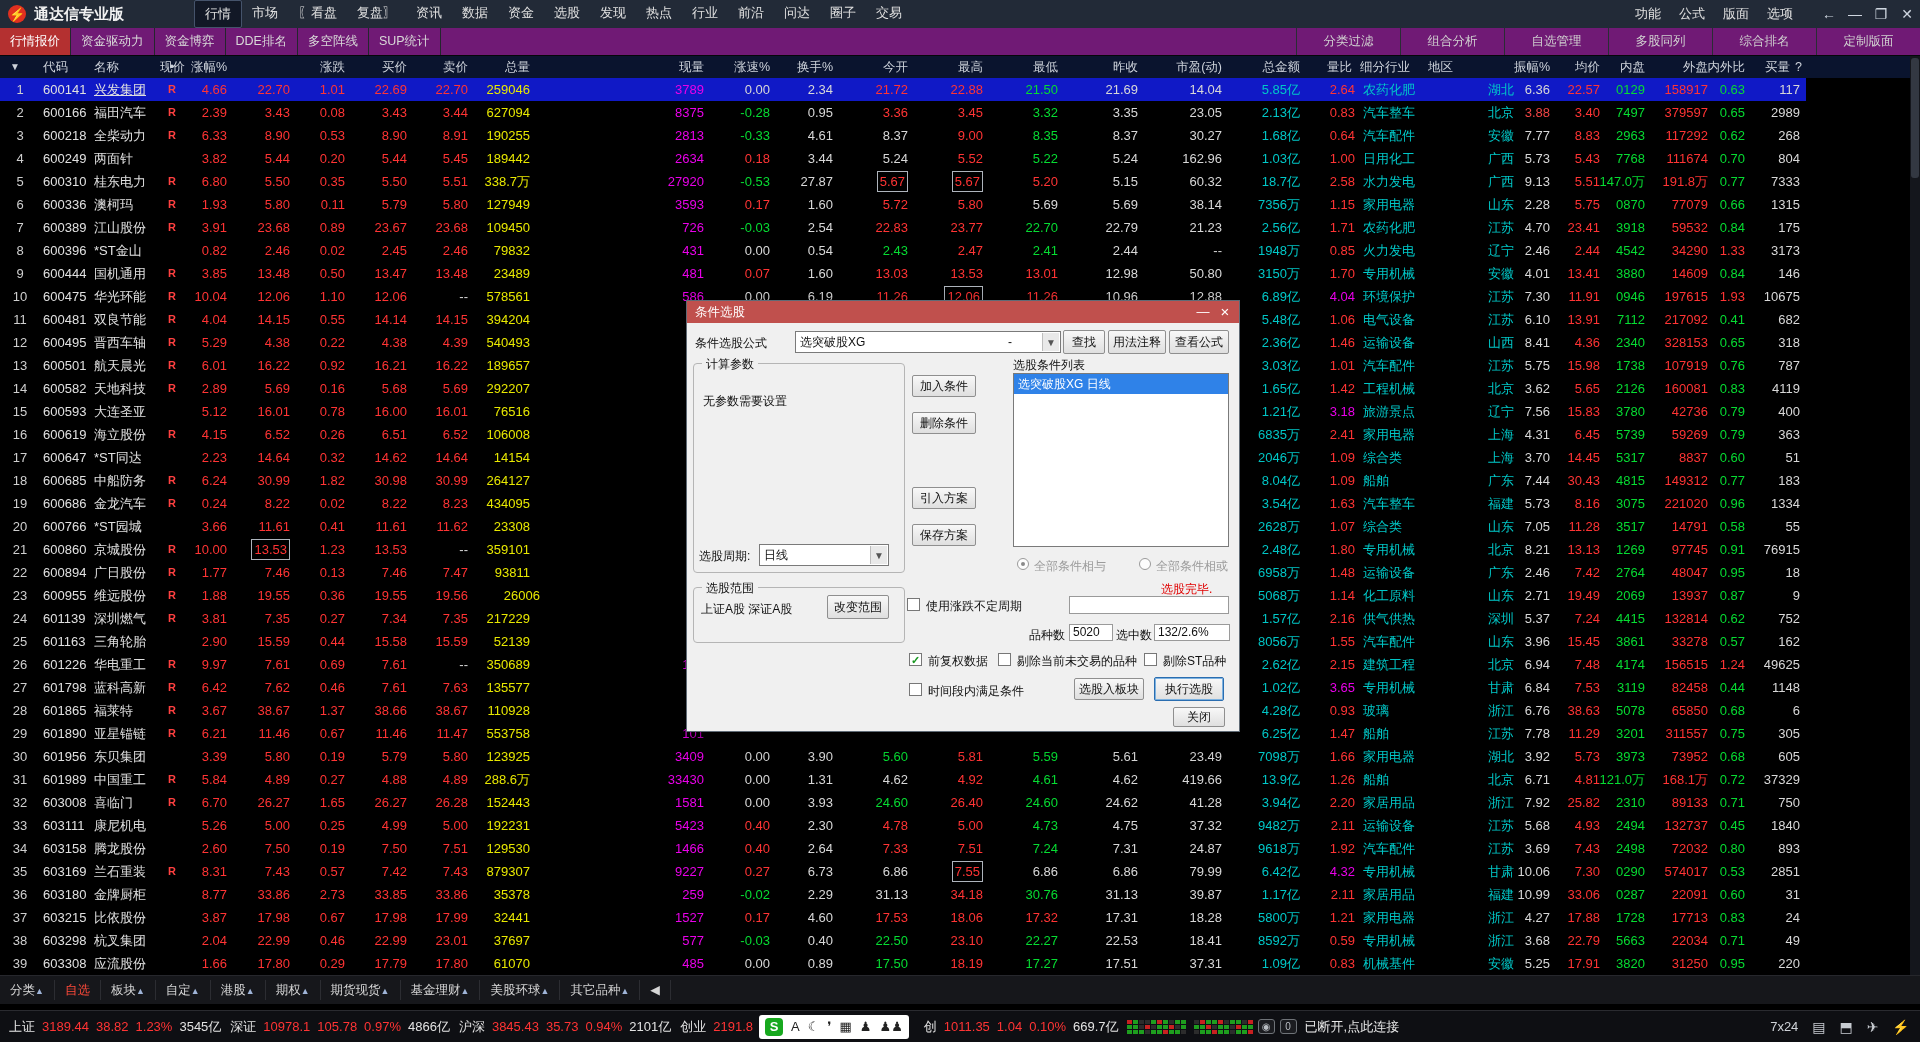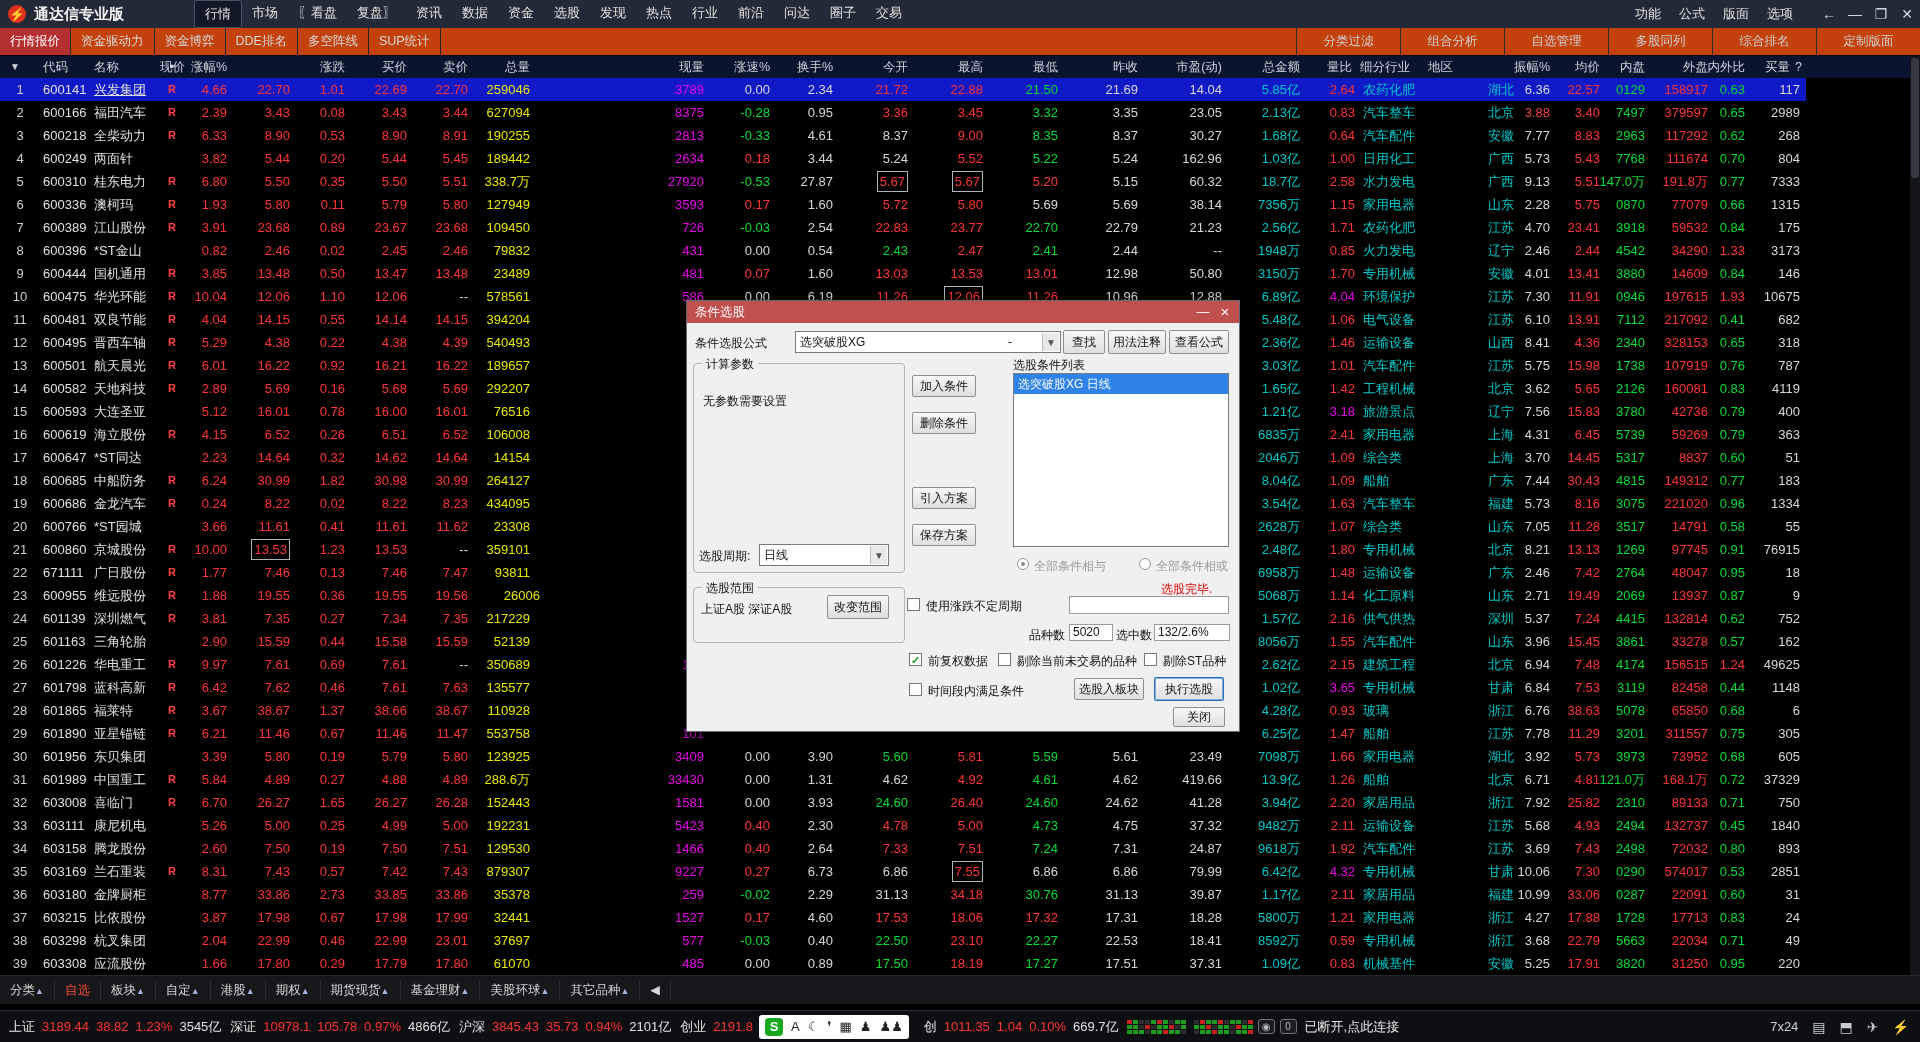--- a/index.html
+++ b/index.html
@@ -17,21 +17,21 @@
   #logo { width:18px; height:18px; border-radius:50%; background:#e03020; color:#fff; font-size:13px; font-weight:bold;
           display:flex; align-items:center; justify-content:center; margin:0 8px 0 8px; }
   #app-title { font-size:15px; font-weight:bold; color:#f2f2f2; margin-right:70px; }
   .menu-item { padding:4px 10px; color:#e0e0e0; font-size:13px; cursor:default; }
   .menu-item.active { background:#121826; border:1px solid #45536b; border-radius:2px; }
   #titlebar-right { margin-left:auto; display:flex; align-items:center; }
   #titlebar-right .menu-item { padding:4px 9px; }
   .win-btn { width:26px; text-align:center; color:#cfd6e0; font-size:14px; padding:4px 0; }
 
   
-  #toolbar { left:0; top:28px; width:1920px; height:28px; background:#c2410c; display:flex; align-items:stretch; border-bottom:1px solid #05070a; }
+  #toolbar { left:0; top:28px; width:1920px; height:28px; background:#701a75; display:flex; align-items:stretch; border-bottom:1px solid #05070a; }
   .tb-tab { padding:0 10px; display:flex; align-items:center; font-size:12.5px; color:#d8d8d8; border-right:1px solid #23262c; }
   .tb-tab.active { background:#b43030; color:#fff; }
   #toolbar-right { margin-left:auto; display:flex; }
   .tb-link { width:104px; display:flex; align-items:center; justify-content:center; font-size:12.5px; color:#d0d0d0; border-left:1px solid #2a2d34; }
 
   
   #thead { left:0; top:56px; width:1920px; height:22px; background:#0a142e; }
   .hcell { position:absolute; top:0; height:22px; line-height:22px; color:#cdd2da; font-size:12.5px; }
 
   
@@ -725,21 +725,21 @@
       <div class="tcell" style="left: 1488px; width: 140px; text-align: left; color: rgb(0, 200, 200);">北京</div>
       <div class="tcell" style="left: 1420px; width: 130px; text-align: right; color: rgb(216, 216, 216);">8.21</div>
       <div class="tcell" style="left: 1470px; width: 130px; text-align: right; color: rgb(255, 52, 52);">13.13</div>
       <div class="tcell" style="left: 1515px; width: 130px; text-align: right; color: rgb(6, 220, 50);">1269</div>
       <div class="tcell" style="left: 1578px; width: 130px; text-align: right; color: rgb(255, 52, 52);">97745</div>
       <div class="tcell" style="left: 1615px; width: 130px; text-align: right; color: rgb(6, 220, 50);">0.91</div>
       <div class="tcell" style="left: 1670px; width: 130px; text-align: right; color: rgb(216, 216, 216);">76915</div>
     </div>
     <div class="trow" style="top: 483px;">
       <div class="tcell" style="left: 6px; width: 28px; text-align: center; color: rgb(207, 207, 207);">22</div>
-      <div class="tcell" style="left: 43px; color: rgb(224, 224, 224);">671111</div>
+      <div class="tcell" style="left: 43px; color: rgb(224, 224, 224);">600894</div>
       <div class="tcell" style="left: 94px; color: rgb(224, 224, 224);">广日股份</div>
       <div class="tcell" style="left: 168px; color: rgb(255, 64, 64); font-size: 11px; font-weight: bold;">R</div>
       <div class="tcell" style="left: 97px; width: 130px; text-align: right; color: rgb(255, 52, 52);">1.77</div>
       <div class="tcell" style="left: 160px; width: 130px; text-align: right; color: rgb(255, 52, 52);">7.46</div>
       <div class="tcell" style="left: 215px; width: 130px; text-align: right; color: rgb(255, 52, 52);">0.13</div>
       <div class="tcell" style="left: 277px; width: 130px; text-align: right; color: rgb(255, 52, 52);">7.46</div>
       <div class="tcell" style="left: 338px; width: 130px; text-align: right; color: rgb(255, 52, 52);">7.47</div>
       <div class="tcell" style="left: 400px; width: 130px; text-align: right; color: rgb(232, 232, 0);">93811</div>
       <div class="tcell" style="left: 574px; width: 130px; text-align: right; color: rgb(234, 0, 234);">6</div>
       <div class="tcell" style="left: 1170px; width: 130px; text-align: right; color: rgb(0, 200, 200);">6958万</div>

